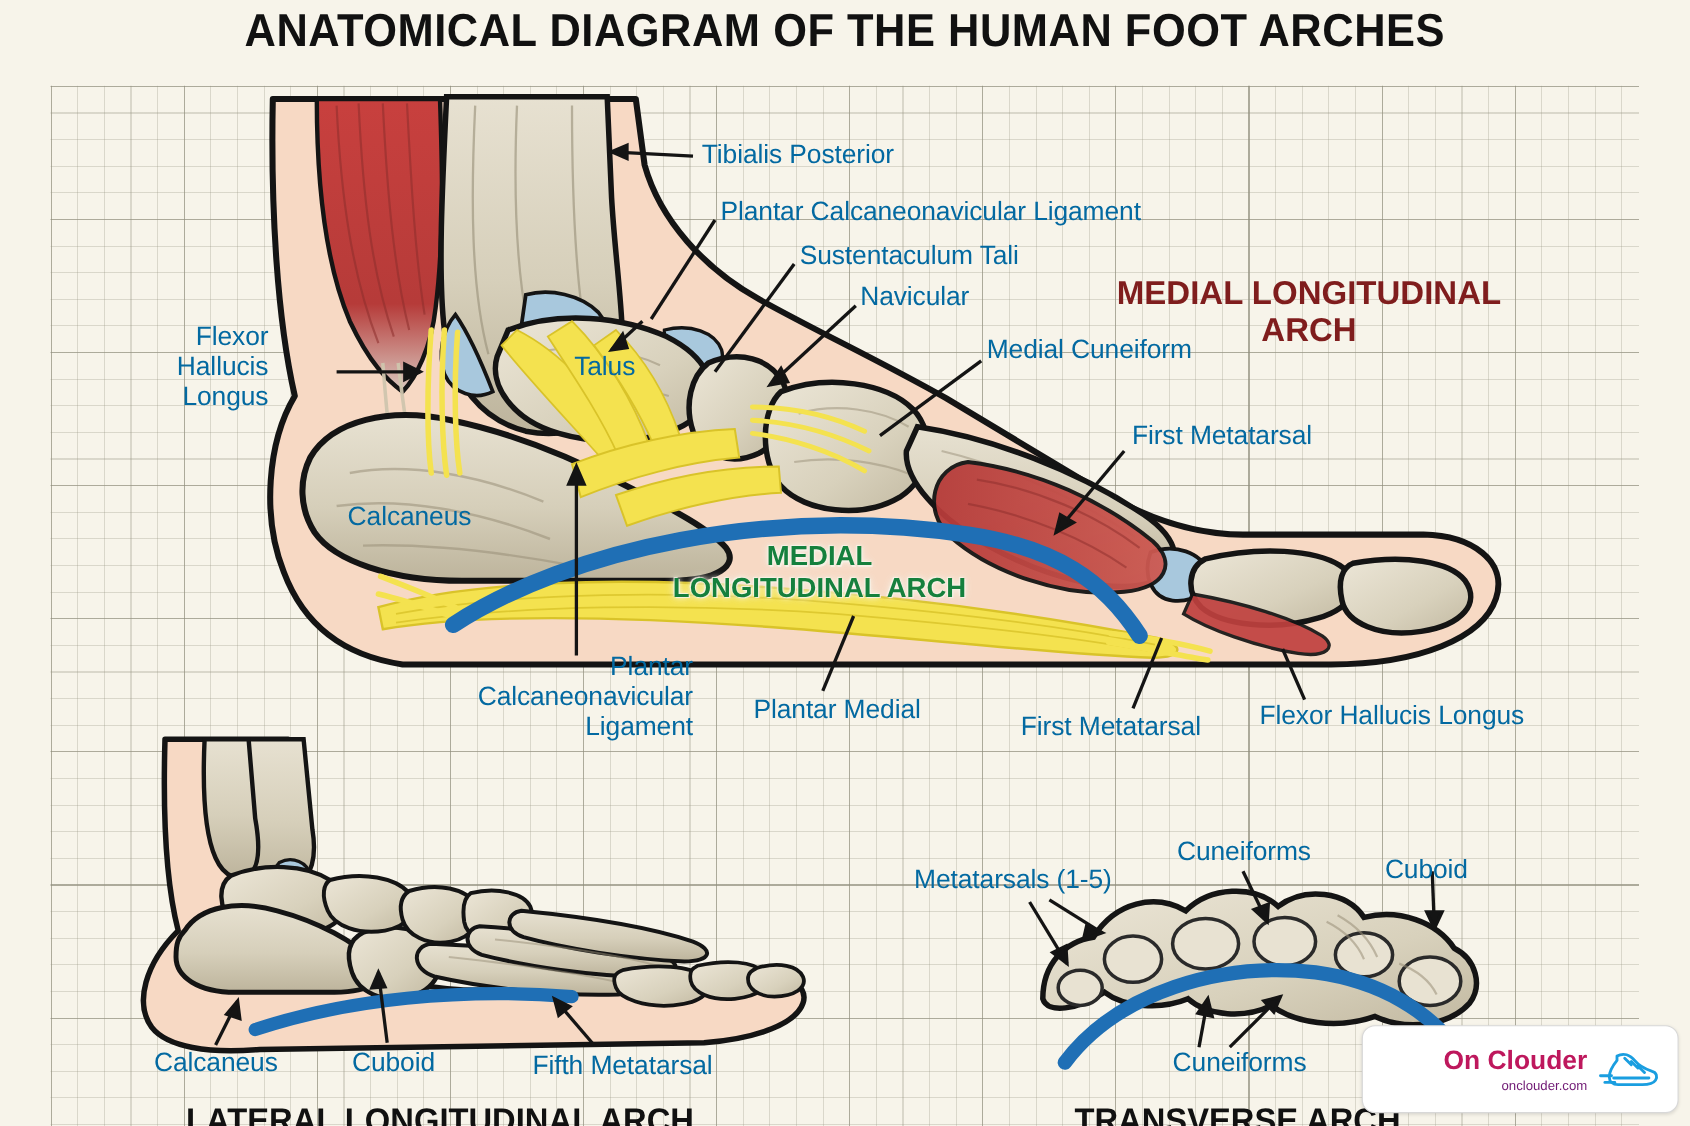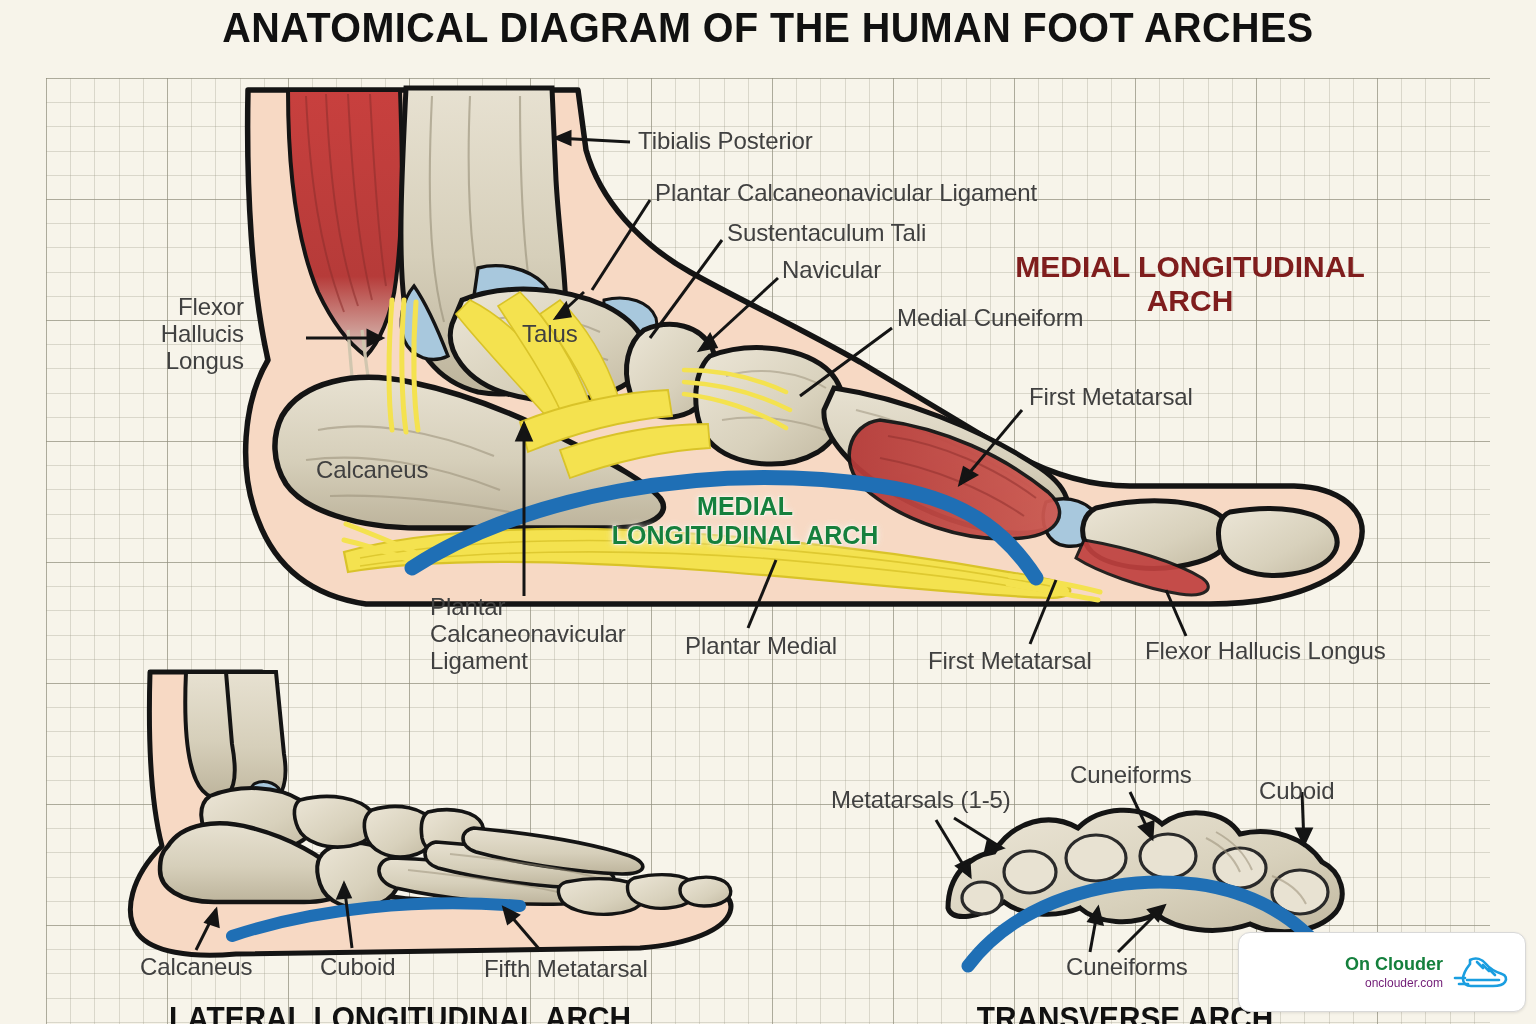--- a/index.html
+++ b/index.html
@@ -35,27 +35,27 @@
       repeating-linear-gradient(to right,  rgba(130,128,110,.55) 0 1px, transparent 1px 121px),
       repeating-linear-gradient(to bottom, rgba(130,128,110,.55) 0 1px, transparent 1px 121px),
       #f7f4ea;
   }
 
   svg.art { position:absolute; left:0; top:0; width:1536px; height:1024px; overflow:visible; }
 
   
   .lab {
     position:absolute;
-    color:#404040;
+    color:#0369a1;
     font-size:24px;
     line-height:1.12;
     white-space:pre;
     letter-spacing:-0.1px;
   }
-  .lab.center { text-align:left; }
+  .lab.center { text-align:right; }
   .lab.right  { text-align:right; }
 
   .heading {
     position:absolute;
     font-weight:bold;
     color:#7f1d1d;
     font-size:30px;
     line-height:1.12;
     text-align:center;
     letter-spacing:0px;
@@ -88,21 +88,21 @@
     position:absolute; left:1238px; top:932px;
     width:288px; height:80px;
     background:#fff;
     border:1px solid #d8d8d8;
     border-radius:12px;
     box-shadow:0 1px 3px rgba(0,0,0,.10);
     display:flex; align-items:center; justify-content:flex-end;
     padding-right:16px;
   }
   #badge .txt { text-align:right; margin-right:10px; }
-  #badge .bname { font-weight:bold; font-size:18px; color:#15803d; line-height:1.25; }
+  #badge .bname { font-weight:bold; font-size:24px; color:#be185d; line-height:1.25; }
   #badge .burl  { font-size:12px; color:#701a75; line-height:1.25; }
 </style>
 </head>
 <body>
 
 <div id="stage">
 
   <div id="gridpanel"></div>
 
   <div id="title">ANATOMICAL DIAGRAM OF THE HUMAN FOOT ARCHES</div>

